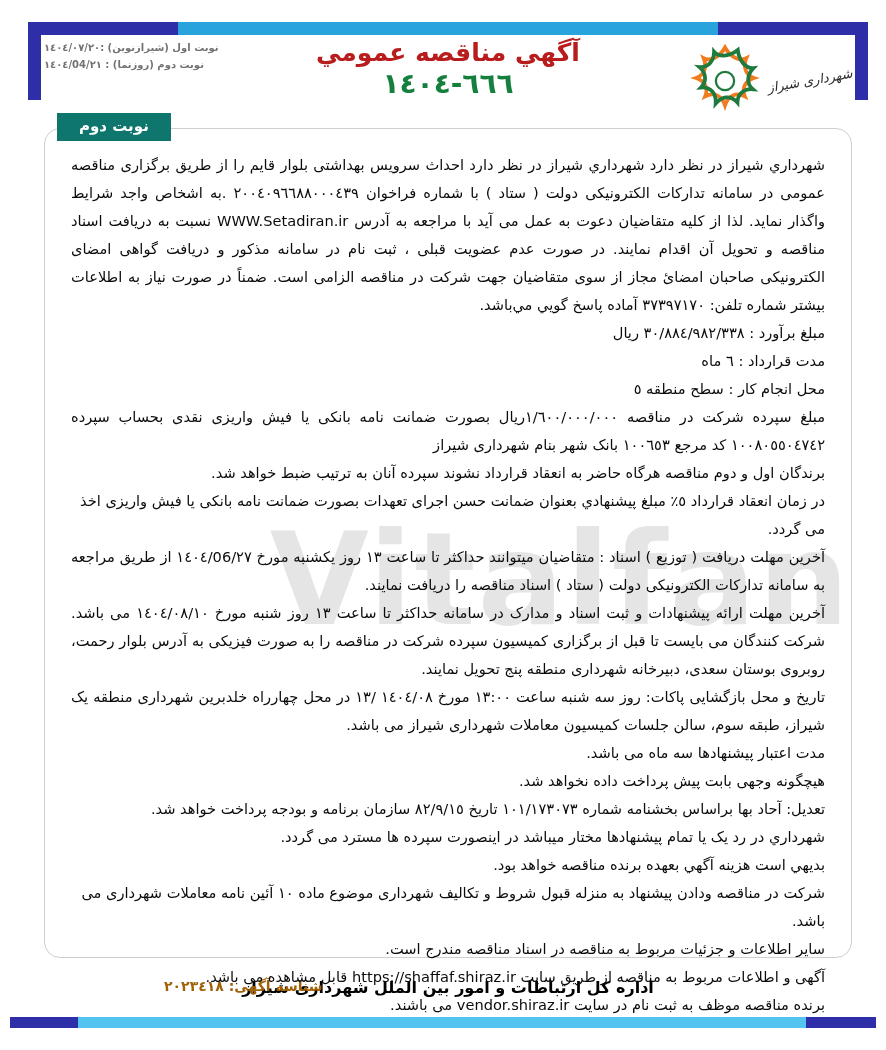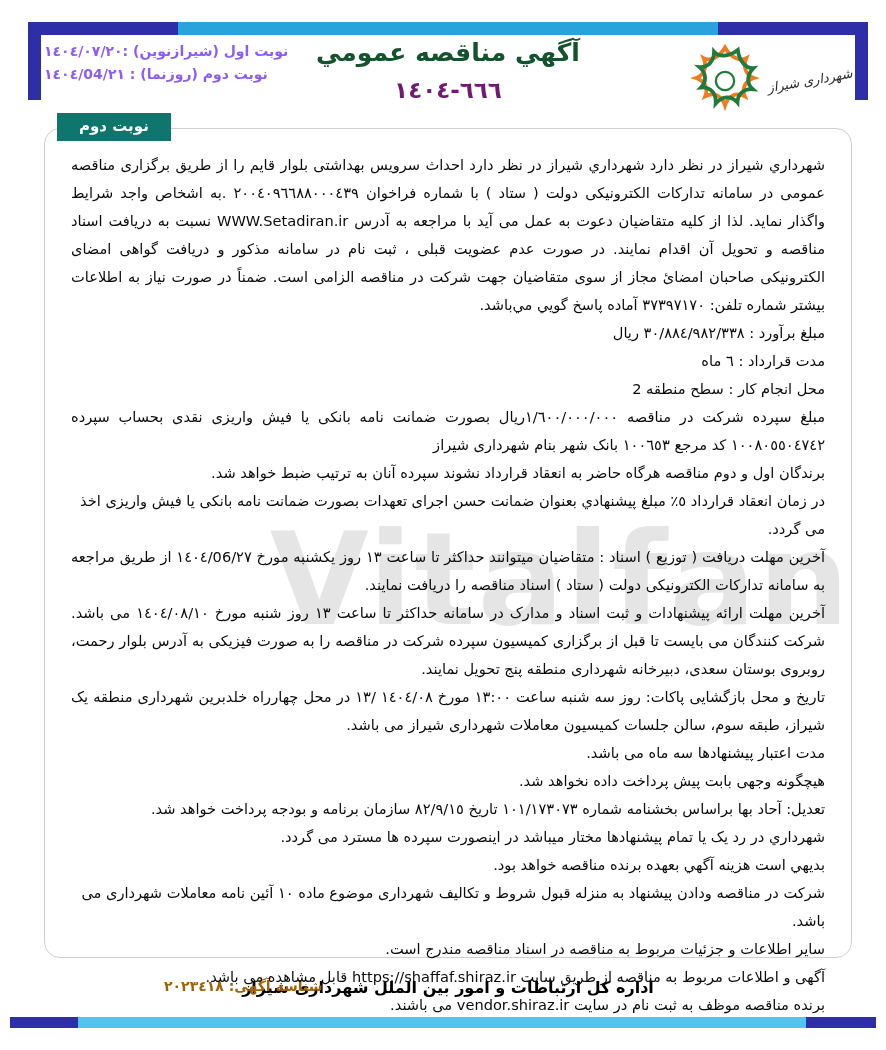--- a/index.html
+++ b/index.html
@@ -60,42 +60,41 @@
     height: 92px;
   }
   .hdr-dates {
     position: absolute;
     right: auto; left: 0; top: 4px;
     text-align: left;
     direction: rtl;
     line-height: 1.65;
   }
   .hdr-dates div {
-    font-size: 14px;
-    font-weight: bold;
-    color: #8b5cf6;
+    font-size: 10px;
+    font-weight: bold;
+    color: #737373;
     white-space: nowrap;
   }
   .hdr-title-wrap {
     position: absolute;
     left: 0; right: 0; top: 0;
     text-align: center;
   }
   .hdr-title {
     font-size: 25px;
     font-weight: bold;
-    color: #14532d;
+    color: #b91c1c;
     letter-spacing: 0.5px;
     margin-top: 2px;
   }
   .hdr-number {
-    font-size: 23px;
-    font-weight: bold;
-    color: #701a75;
-    margin-top: 10px;
+    font-size: 28px;
+    font-weight: bold;
+    color: #15803d;
     direction: ltr;
     unicode-bidi: bidi-override;
   }
   .hdr-logo {
     position: absolute;
     right: 0; top: 2px;
     width: 165px; height: 86px;
     display: flex;
     align-items: center;
     justify-content: flex-end;
@@ -248,21 +247,21 @@
   <div class="panel">
 
     <div class="watermark">
       <span>Vitalfan</span>
     </div>
 
     <div class="body-text">
       <p class="just">شهرداري شیراز در نظر دارد شهرداري شیراز در نظر دارد احداث سرویس بهداشتی بلوار قایم را از طریق برگزاری مناقصه عمومی در سامانه تدارکات الکترونیکی دولت ( ستاد ) با شماره فراخوان ٢٠٠٤٠٩٦٦٨٨٠٠٠٤٣٩ .به اشخاص واجد شرایط واگذار نماید. لذا از کلیه متقاضیان دعوت به عمل می آید با مراجعه به آدرس WWW.Setadiran.ir نسبت به دریافت اسناد مناقصه و تحویل آن اقدام نمایند. در صورت عدم عضویت قبلی ، ثبت نام در سامانه مذکور و دریافت گواهی امضای الکترونیکی صاحبان امضائ مجاز از سوی متقاضیان جهت شرکت در مناقصه الزامی است. ضمناً در صورت نیاز به اطلاعات بیشتر شماره تلفن:     ٣٧٣٩٧١٧٠  آماده پاسخ گویي مي‌باشد.</p>
       <p class="ln-right">مبلغ برآورد : ٣٠/٨٨٤/٩٨٢/٣٣٨ ریال</p>
       <p class="ln-right">مدت قرارداد :  ٦  ماه</p>
-      <p class="ln-right">محل انجام کار : سطح منطقه 2</p>
+      <p class="ln-right">محل انجام کار : سطح منطقه ٥</p>
       <p class="just">مبلغ سپرده شرکت در مناقصه ١/٦٠٠/٠٠٠/٠٠٠ریال بصورت ضمانت نامه بانکی یا فیش واریزی نقدی بحساب سپرده ١٠٠٨٠٥٥٠٤٧٤٢ کد مرجع ١٠٠٦٥٣ بانک  شهر بنام شهرداری شیراز</p>
       <p class="ln-right">برندگان اول و دوم مناقصه هرگاه حاضر به انعقاد قرارداد نشوند سپرده آنان به ترتیب ضبط خواهد شد.</p>
       <p class="ln-right">در زمان انعقاد قرارداد ٥٪  مبلغ پیشنهادي  بعنوان ضمانت حسن اجرای تعهدات بصورت ضمانت نامه بانکی یا فیش واریزی اخذ می گردد.</p>
       <p class="just">آخرین مهلت دریافت ( توزیع ) اسناد : متقاضیان میتوانند حداکثر تا ساعت ١٣ روز یکشنبه مورخ ١٤٠٤/06/٢٧ از طریق مراجعه به سامانه تدارکات الکترونیکی دولت ( ستاد ) اسناد مناقصه را دریافت نمایند.</p>
       <p class="just">آخرین مهلت ارائه پیشنهادات و ثبت اسناد و مدارک در سامانه حداکثر تا ساعت ١٣ روز شنبه مورخ ١٤٠٤/٠٨/١٠ می باشد. شرکت کنندگان می بایست تا قبل از برگزاری کمیسیون سپرده شرکت در مناقصه را به صورت فیزیکی به آدرس بلوار رحمت، روبروی بوستان سعدی، دبیرخانه شهرداری منطقه پنج تحویل نمایند.</p>
       <p class="just">تاریخ و محل بازگشایی پاکات: روز سه شنبه ساعت ١٣:٠٠  مورخ ١٤٠٤/٠٨ /١٣ در محل چهارراه خلدبرین شهرداری منطقه یک شیراز، طبقه سوم، سالن جلسات کمیسیون معاملات شهرداری شیراز می باشد.</p>
       <p class="ln-right">مدت اعتبار پیشنهادها سه ماه می باشد.</p>
       <p class="ln-right">هیچگونه وجهی بابت پیش پرداخت داده نخواهد شد.</p>
       <p class="ln-right">تعدیل: آحاد بها براساس بخشنامه شماره ١٠١/١٧٣٠٧٣ تاریخ ٨٢/٩/١٥ سازمان برنامه و بودجه پرداخت خواهد شد.</p>
       <p class="ln-right">شهرداري در رد یک یا تمام پیشنهادها  مختار میباشد در اینصورت سپرده ها مسترد می گردد.</p>

